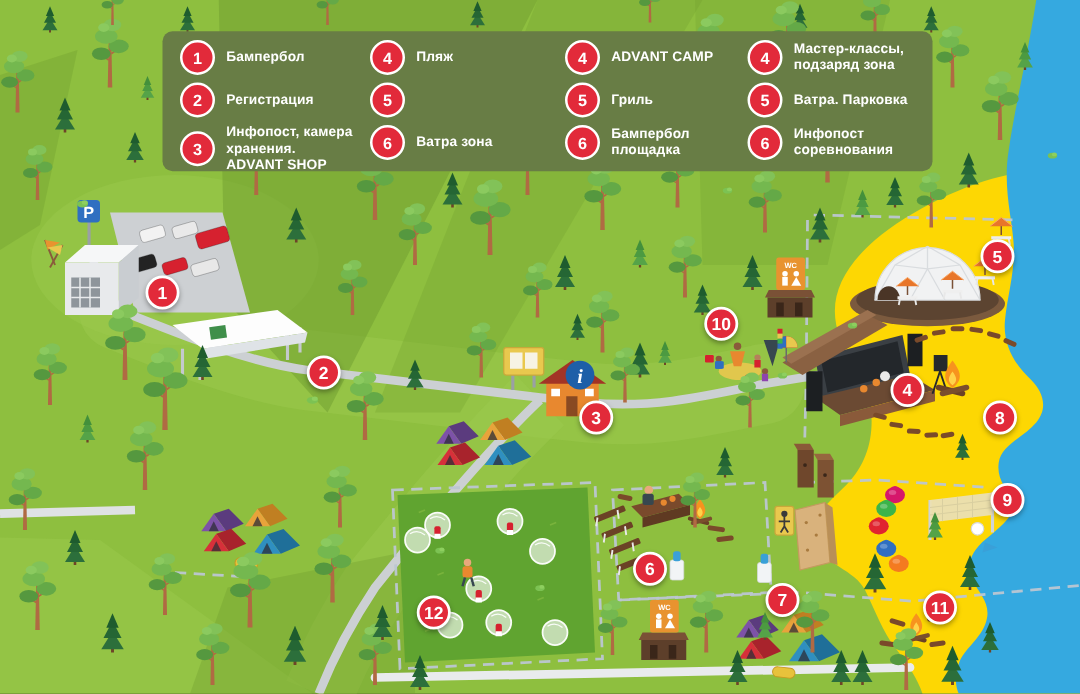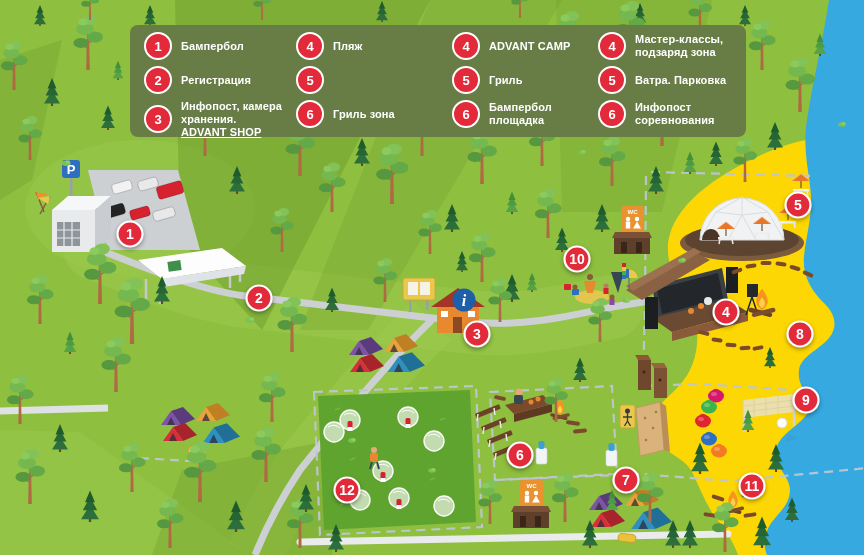--- a/index.html
+++ b/index.html
@@ -12,21 +12,21 @@
           grid-template-columns:152px 156px 146px 162px;
           padding:7px 0 5px 14px;box-sizing:border-box;z-index:5;}
   .legend-col{display:flex;flex-direction:column;gap:6px;}
   .legend-item{display:flex;align-items:center;gap:9px;}
   .legend-num{width:24px;height:24px;border-radius:50%;background:#e22a3a;
               border:2.5px solid #fff;color:#fff;font-size:13px;font-weight:800;
               display:flex;align-items:center;justify-content:center;flex-shrink:0;
               box-sizing:content-box;}
   .legend-label{color:#fff;font-size:11px;font-weight:700;line-height:1.18;
                 white-space:pre-line;letter-spacing:.1px;}
-  .legend-label b{font-weight:800;display:block;text-decoration:underline;}
+  .legend-label b{font-weight:800;display:block;}
 </style>
 </head>
 <body>
 
 <div class="stage">
   <svg id="map-svg" width="864" height="555" viewBox="0 0 864 555">
       <g>
         <rect width="864" height="555" fill="#8ebf3f"></rect>
       </g>
       <g>
@@ -1236,21 +1236,21 @@
       <div class="legend-col">
         <div class="legend-item">
           <span class="legend-num">4</span>
           <span class="legend-label">Пляж</span>
         </div>
         <div class="legend-item">
           <span class="legend-num">5</span>
         </div>
         <div class="legend-item">
           <span class="legend-num">6</span>
-          <span class="legend-label">Гриль зона</span>
+          <span class="legend-label">Ватра зона</span>
         </div>
       </div>
       <div class="legend-col">
         <div class="legend-item">
           <span class="legend-num">4</span>
           <span class="legend-label">ADVANT CAMP</span>
         </div>
         <div class="legend-item">
           <span class="legend-num">5</span>
           <span class="legend-label">Гриль</span>

